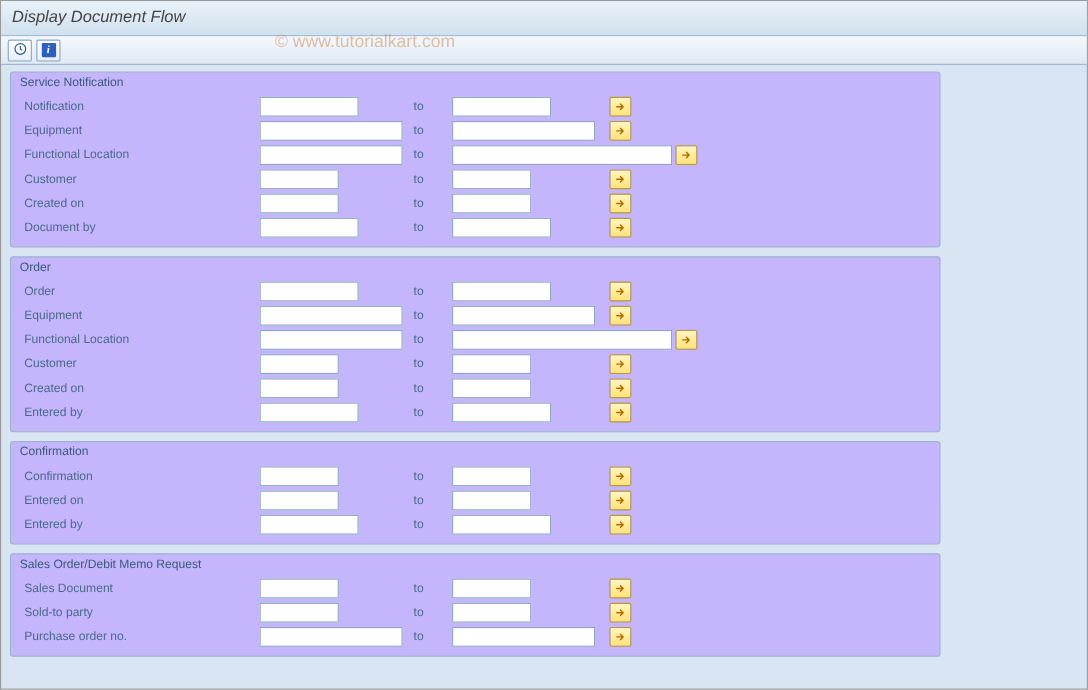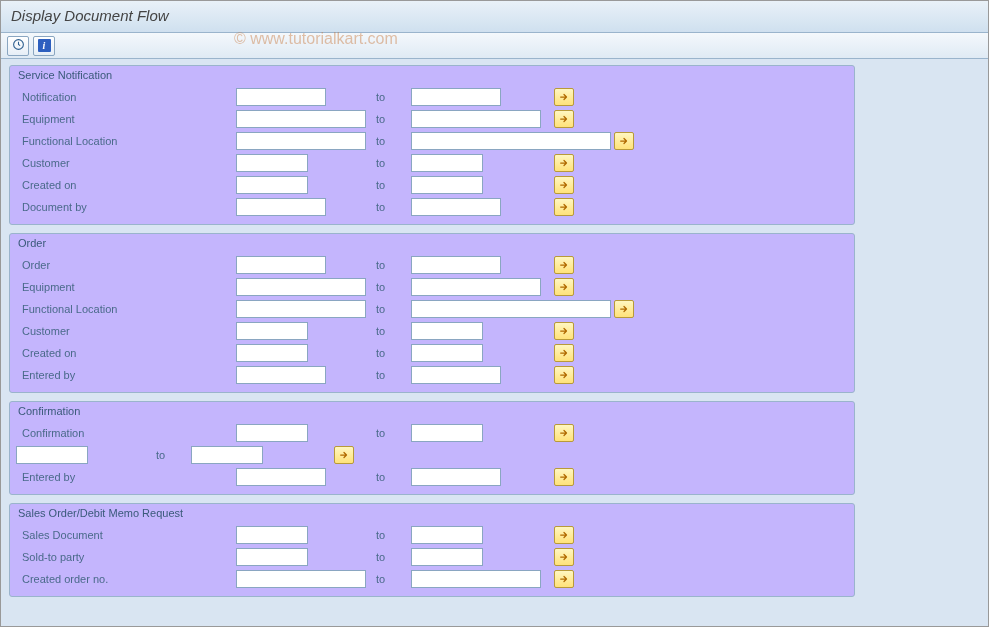--- a/index.html
+++ b/index.html
@@ -44,21 +44,21 @@
   }
   .tb-clock { color: #2d5f8f; }
   .tb-info {
     background: #2d5fbf; color: #fff; width:13px; height:13px;
     font-family: Georgia, serif; font-weight: bold; font-style: italic;
     display:flex;align-items:center;justify-content:center;
     font-size:10px; border-radius:1px;
   }
   .watermark {
     position: absolute;
-    left: 234px; top: 30px;
+    left: 250px; top: 30px;
     font-size: 16px;
     color: rgba(200,120,60,0.45);
     font-family: Arial;
     pointer-events: none;
     z-index: 50;
   }
   .content {
     padding: 6px 8px;
     width: 862px;
   }
@@ -359,20 +359,21 @@
           </div>
           <div class="cell-btn">
             <div class="multi-btn">
               <svg viewBox="0 0 24 24">
                 <path d="M4 12h12M12 6l6 6-6 6" stroke="#b06a00" stroke-width="3" fill="none" stroke-linecap="round" stroke-linejoin="round"></path>
               </svg>
             </div>
           </div>
         </div>
         <div class="row">
+          <div class="lbl">Entered on</div>
           <div class="cell-from">
             <input class="inp" style="width: 72px;">
           </div>
           <div class="cell-to-lbl">to</div>
           <div class="cell-to">
             <input class="inp" style="width: 72px;">
           </div>
           <div class="cell-btn">
             <div class="multi-btn">
               <svg viewBox="0 0 24 24">
@@ -431,21 +432,21 @@
           </div>
           <div class="cell-btn">
             <div class="multi-btn">
               <svg viewBox="0 0 24 24">
                 <path d="M4 12h12M12 6l6 6-6 6" stroke="#b06a00" stroke-width="3" fill="none" stroke-linecap="round" stroke-linejoin="round"></path>
               </svg>
             </div>
           </div>
         </div>
         <div class="row">
-          <div class="lbl">Created order no.</div>
+          <div class="lbl">Purchase order no.</div>
           <div class="cell-from">
             <input class="inp" style="width: 130px;">
           </div>
           <div class="cell-to-lbl">to</div>
           <div class="cell-to">
             <input class="inp" style="width: 130px;">
           </div>
           <div class="cell-btn">
             <div class="multi-btn">
               <svg viewBox="0 0 24 24">

